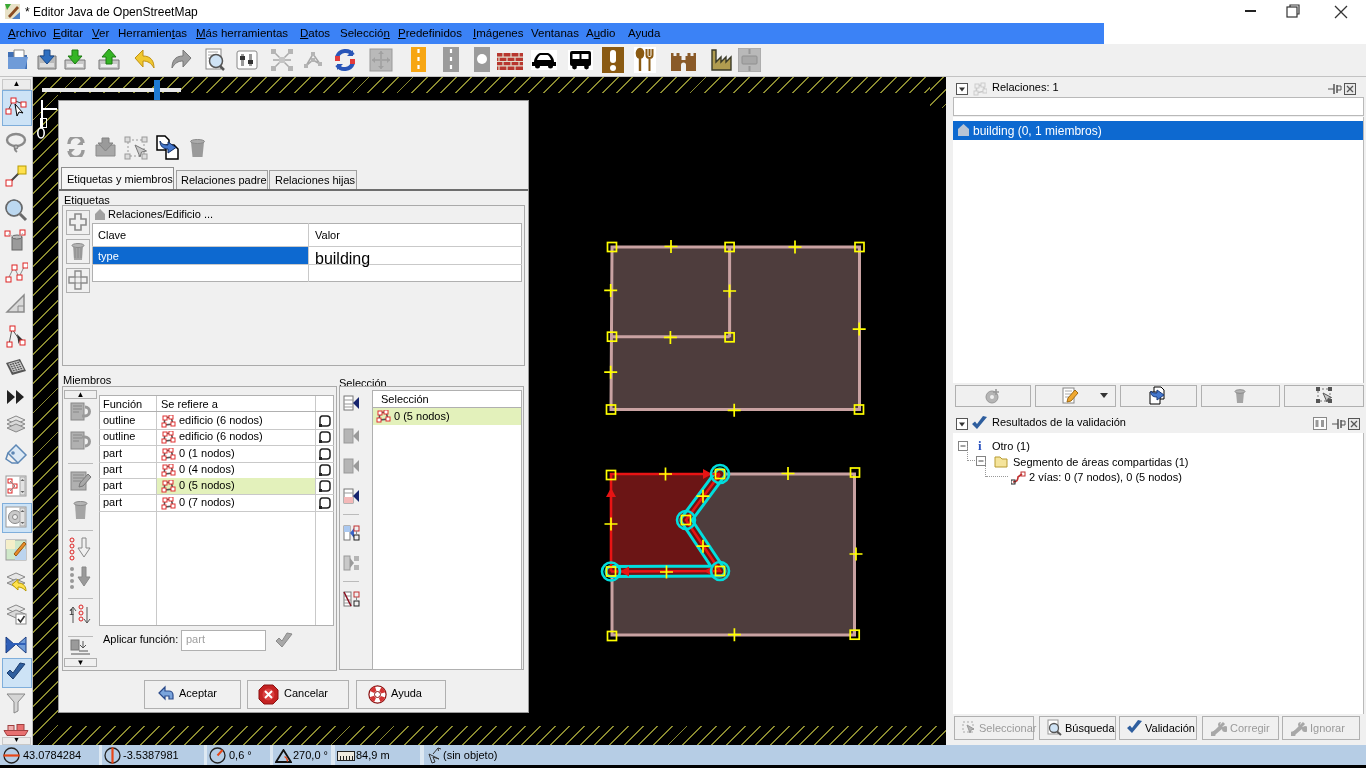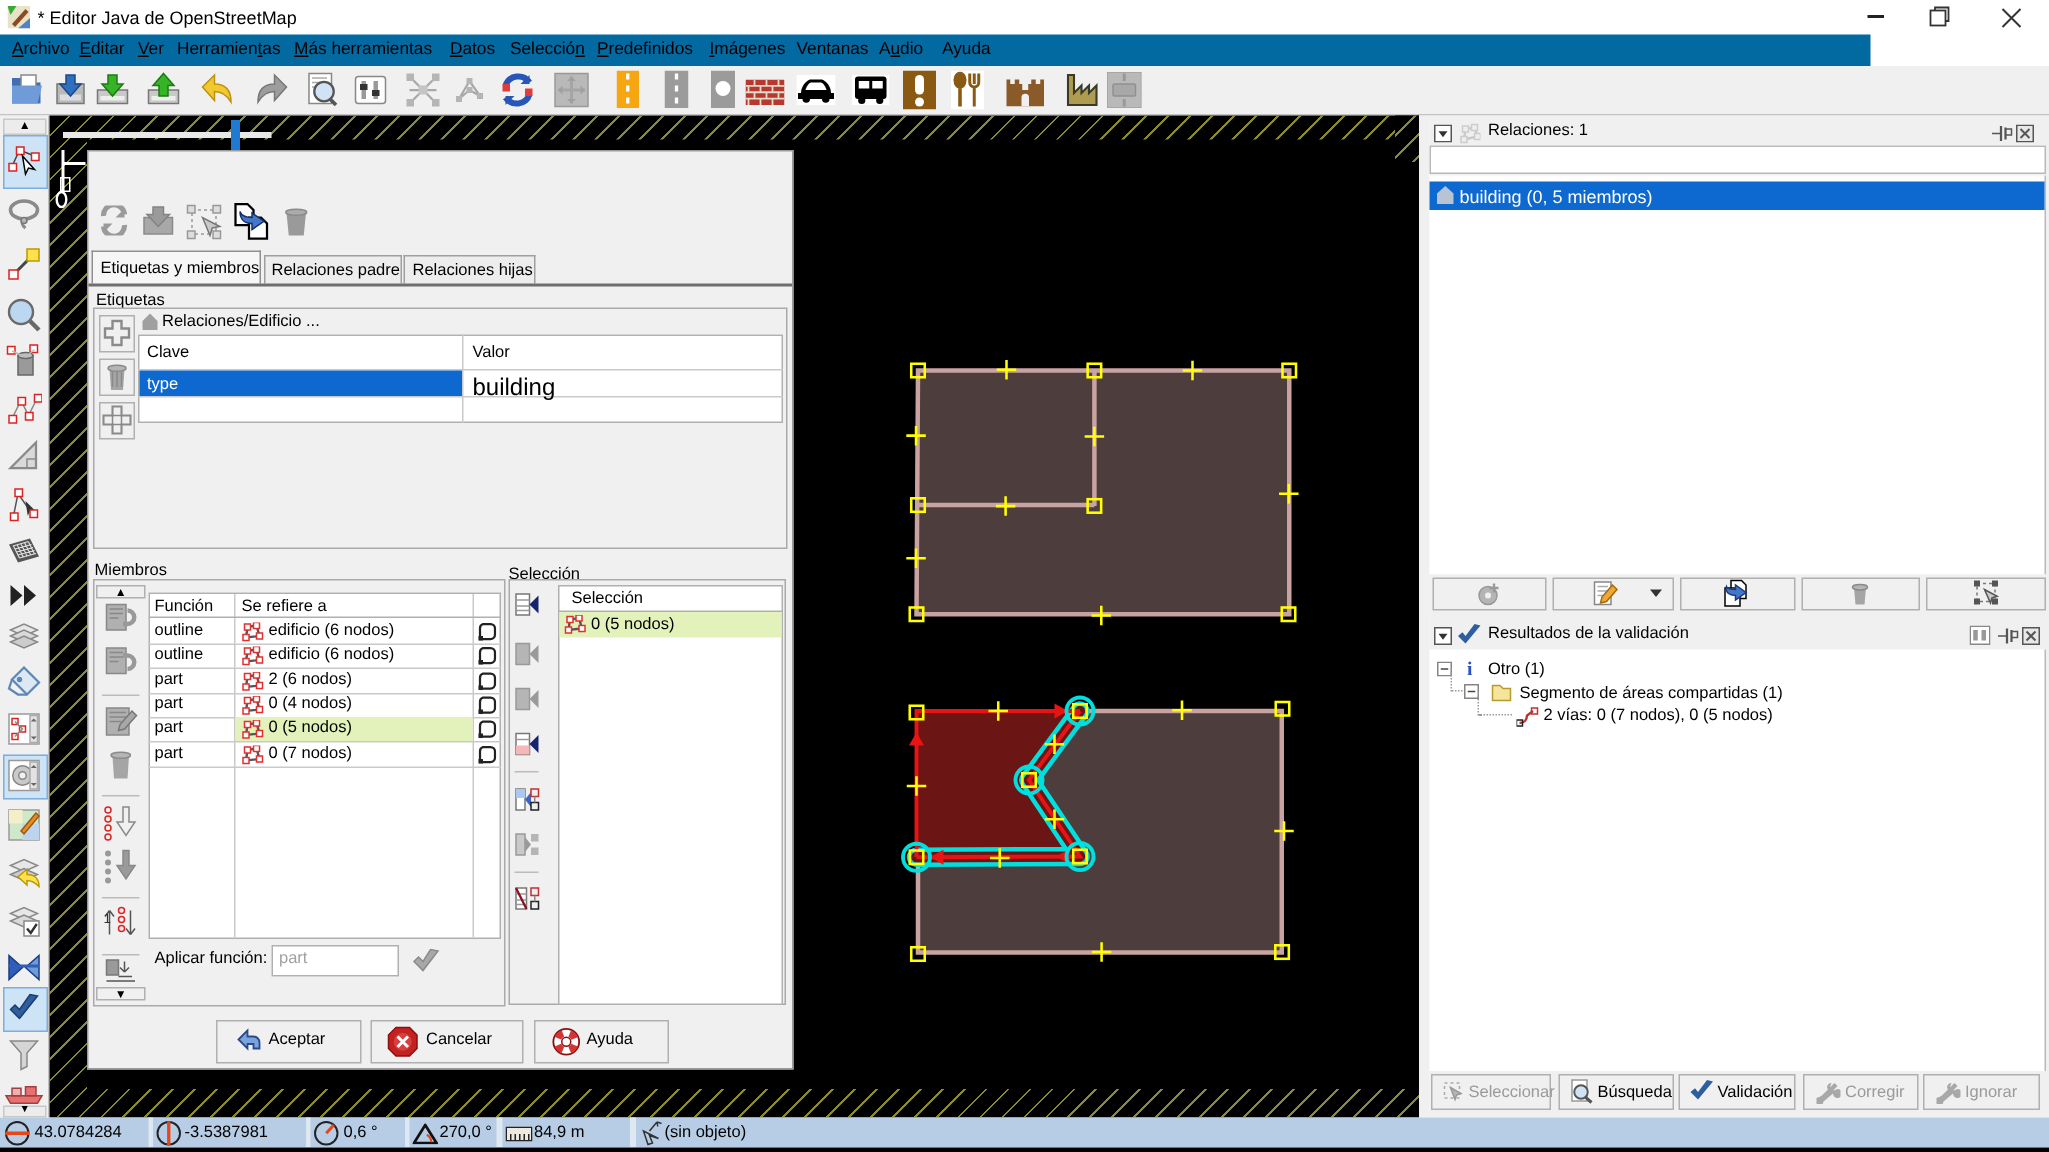--- a/index.html
+++ b/index.html
@@ -23,21 +23,21 @@
  <div class="ab" style="left:1245px;top:10px;width:11px;height:2px;background:#222"></div>
  <svg class="ab" style="left:1286px;top:4px" width="14" height="14" viewBox="0 0 14 14">
   <rect x="1" y="3" width="10" height="10" fill="none" stroke="#333" stroke-width="1.2"></rect>
   <path d="M4,3 V1 H13 V10 H11" fill="none" stroke="#333" stroke-width="1.2"></path>
  </svg>
  <svg class="ab" style="left:1334px;top:5px" width="14" height="14" viewBox="0 0 14 14">
   <path d="M1,1 L13,13 M13,1 L1,13" stroke="#333" stroke-width="1.3"></path>
  </svg>
 </div>
 
-<div class="ab" style="left:0;top:23px;width:1247px;height:21px;background:#0369a1;font-size:11.5px;color:#000">
+<div class="ab" style="left:0;top:23px;width:1104px;height:21px;background:#3b82f6;font-size:11.5px;color:#000">
  <span class="ab" style="left:8px;top:4px"><span class="u">A</span>rchivo</span>
  <span class="ab" style="left:53px;top:4px"><span class="u">E</span>ditar</span>
  <span class="ab" style="left:92px;top:4px"><span class="u">V</span>er</span>
  <span class="ab" style="left:118px;top:4px">Herramien<span class="u">t</span>as</span>
  <span class="ab" style="left:196px;top:4px"><span class="u">M</span>ás herramientas</span>
  <span class="ab" style="left:300px;top:4px"><span class="u">D</span>atos</span>
  <span class="ab" style="left:340px;top:4px">Selecció<span class="u">n</span></span>
  <span class="ab" style="left:398px;top:4px"><span class="u">P</span>redefinidos</span>
  <span class="ab" style="left:473px;top:4px"><span class="u">I</span>mágenes</span>
  <span class="ab" style="left:531px;top:4px">Ventanas</span>
@@ -532,21 +532,21 @@
  <div class="ab" style="left:44px;top:346px;font-size:11px">part</div>
  <svg class="ab" style="left:102px;top:347px" width="15" height="13" viewBox="0 0 15 13">
       <path d="M3,10 L4,3 L10,2 L12,9 Z" fill="none" stroke="#555" stroke-width="1.6"></path>
       <g fill="#fff" stroke="#e03030">
         <rect x="1" y="8" width="4" height="4"></rect>
         <rect x="2" y="1" width="4" height="4"></rect>
         <rect x="8" y="0" width="4" height="4"></rect>
         <rect x="10" y="7" width="4" height="4"></rect>
       </g>
     </svg>
- <div class="ab" style="left:120px;top:346px;font-size:11px">2 (6 nodos)</div>
+ <div class="ab" style="left:120px;top:346px;font-size:11px">0 (1 nodos)</div>
  <svg class="ab" style="left:259px;top:347px" width="13" height="13" viewBox="0 0 13 13">
       <path d="M4,1 h5 a3,3 0 0 1 3,3 v4 a3,3 0 0 1 -3,3 h-7 v-7 a3,3 0 0 1 2,-3 z" fill="none" stroke="#222" stroke-width="1.5"></path>
       <rect x="1" y="9" width="3" height="3" fill="#222"></rect>
     </svg>
  <div class="ab" style="left:40px;top:361px;width:235px;height:1px;background:#c9c9c9"></div>
  <div class="ab" style="left:44px;top:362px;font-size:11px">part</div>
  <svg class="ab" style="left:102px;top:363px" width="15" height="13" viewBox="0 0 15 13">
       <path d="M3,10 L4,3 L10,2 L12,9 Z" fill="none" stroke="#555" stroke-width="1.6"></path>
       <g fill="#fff" stroke="#e03030">
         <rect x="1" y="8" width="4" height="4"></rect>
@@ -705,21 +705,21 @@
  <svg class="ab" style="left:391px;top:6px" width="12" height="12" viewBox="0 0 12 12">
       <rect x="0.5" y="0.5" width="11" height="11" fill="#e8e8e8" stroke="#555"></rect>
       <path d="M3,3 L9,9 M9,3 L3,9" stroke="#555" stroke-width="1.3"></path>
     </svg>
  <div class="ab" style="left:0;top:20px;width:411px;height:19px;background:#fff;border:1px solid #b9b9b9;box-sizing:border-box"></div>
  <div class="ab" style="left:0;top:40px;width:410px;height:266px;background:#fff;border-right:1px solid #b9b9b9"></div>
  <div class="ab" style="left:0;top:44px;width:410px;height:19px;background:#0d69d0"></div>
  <svg class="ab" style="left:4px;top:46px" width="13" height="14" viewBox="0 0 13 14">
       <path d="M1,6 L6.5,1 L12,6 V13 H1 Z" fill="#b8c4d4"></path>
     </svg>
- <div class="ab" style="left:20px;top:47px;font-size:12px;color:#fff">building (0, 5 miembros)</div>
+ <div class="ab" style="left:20px;top:47px;font-size:12px;color:#fff">building (0, 1 miembros)</div>
  <div class="ab" style="left:0;top:306px;width:413px;height:26px;background:#f0f0f0"></div>
  <div class="btn" style="left:2px;top:308px;width:76px;height:22px"></div>
  <svg class="ab" style="left:30px;top:310px" width="19" height="19" viewBox="0 0 19 19">
       <circle cx="9" cy="10" r="6" fill="#b5b5b5" stroke="#999"></circle>
       <circle cx="9" cy="10" r="2" fill="#f0f0f0"></circle>
       <path d="M13,2 v6 M10,5 h6" stroke="#999" stroke-width="1.6"></path>
     </svg>
  <div class="btn" style="left:82px;top:308px;width:81px;height:22px"></div>
  <svg class="ab" style="left:108px;top:310px" width="18" height="18" viewBox="0 0 18 18">
       <rect x="2" y="1" width="11" height="15" fill="#fff" stroke="#888"></rect>

